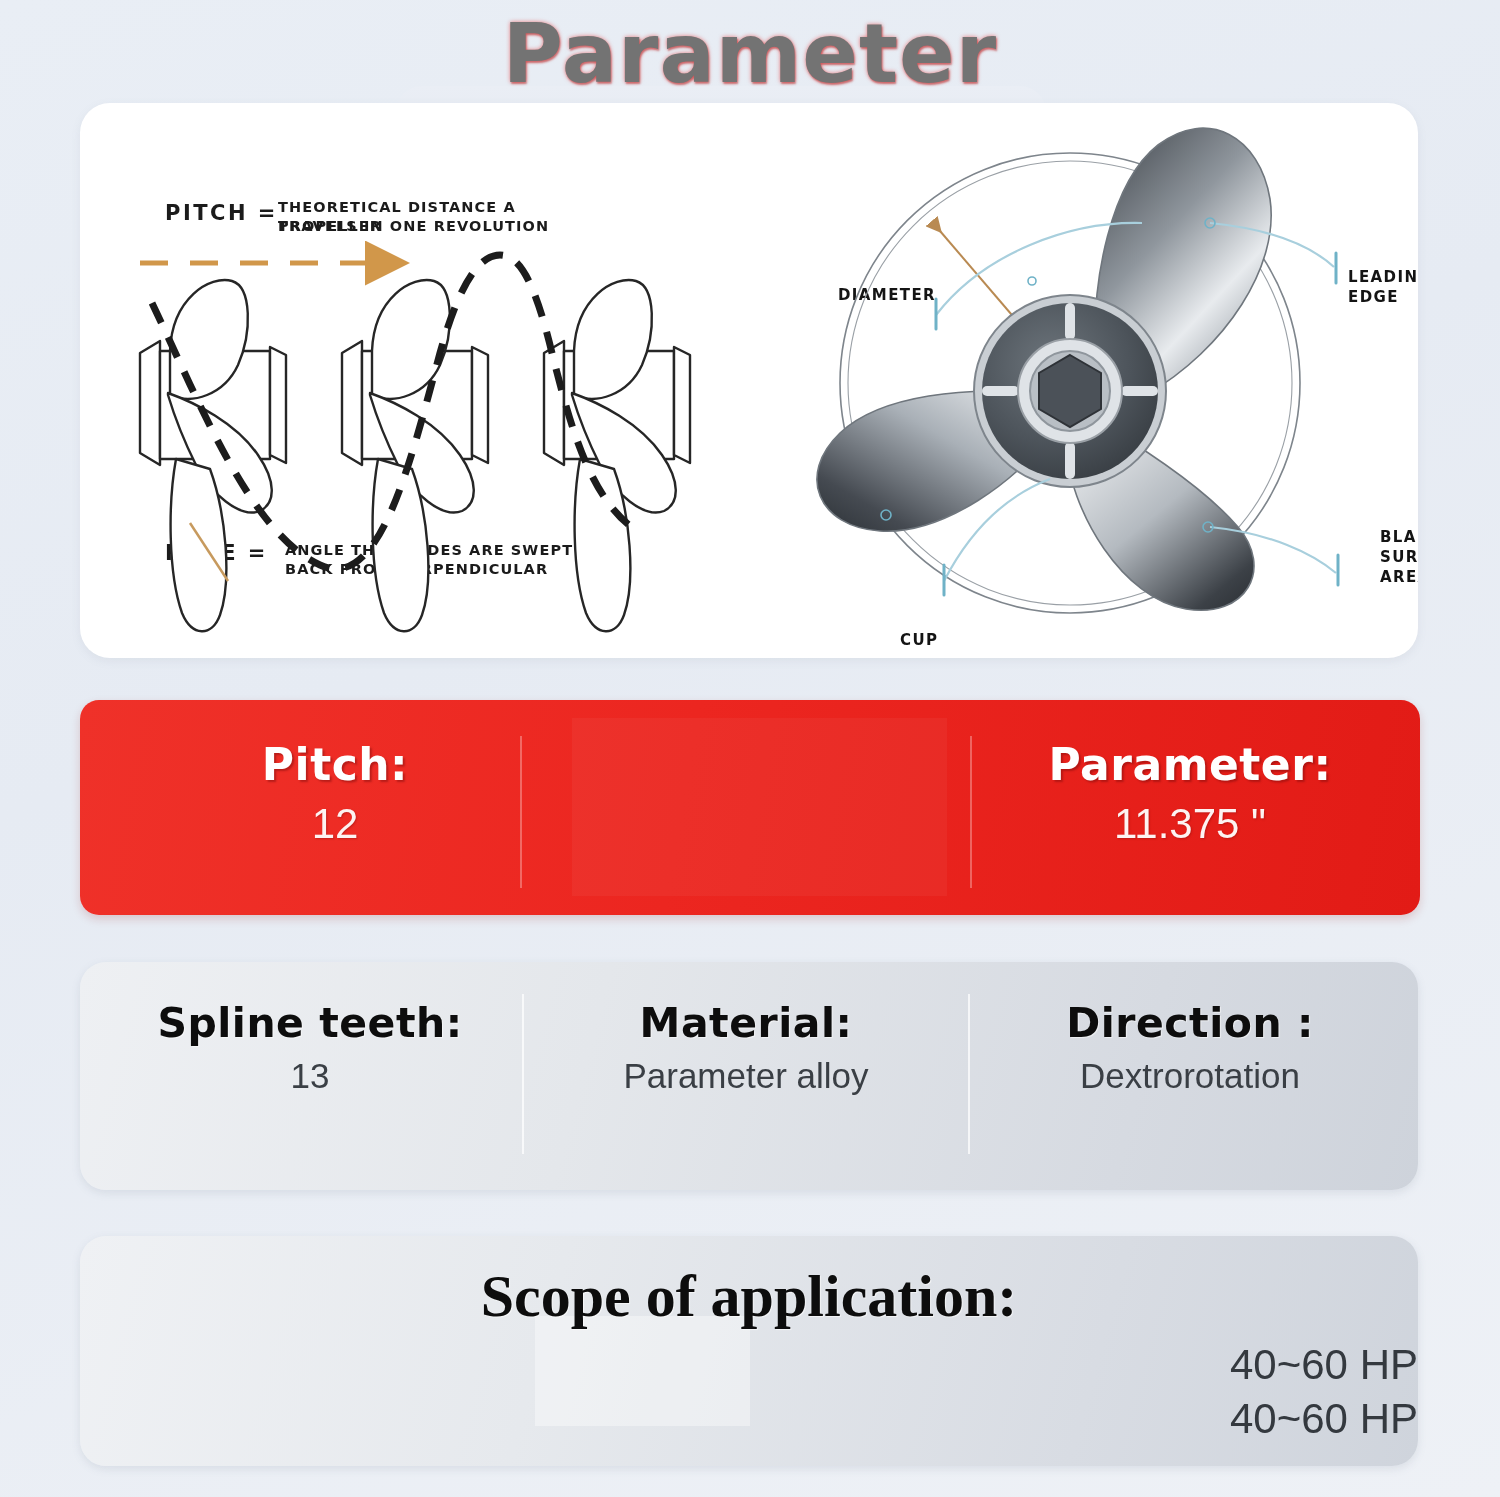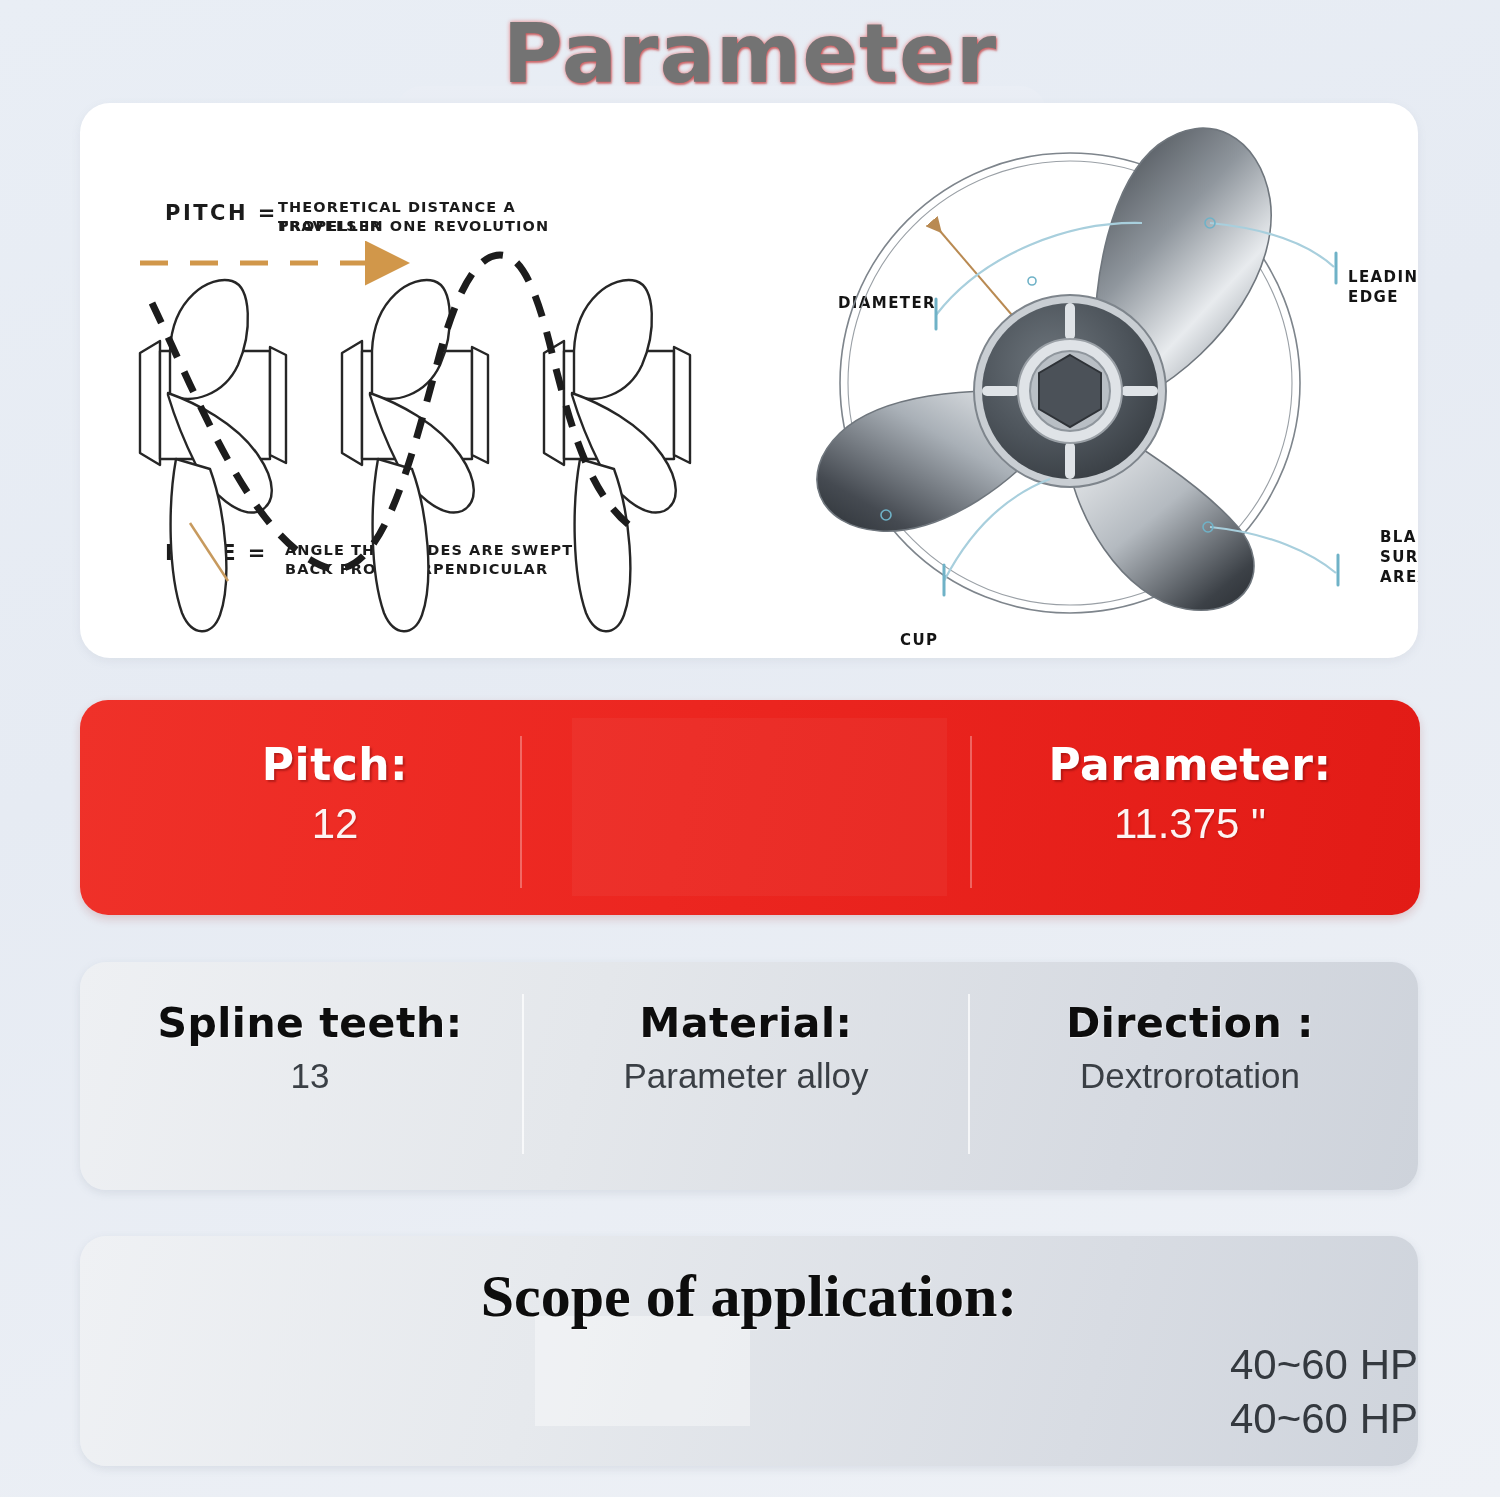--- a/index.html
+++ b/index.html
@@ -84,21 +84,21 @@
     color: #141414;
   }
 
   
   .red-bar {
     position: absolute;
     left: 80px;
     top: 700px;
     width: 1340px;
     height: 215px;
-    border-radius: 28px;
+    border-radius: 19px;
     background: linear-gradient(100deg,#ef3129 0%, #ec2620 45%, #e21b16 100%);
     box-shadow: 0 4px 10px rgba(150,20,20,0.18);
     overflow: hidden;
   }
   .red-bar .ghost-box {
     position: absolute;
     left: 492px;
     top: 18px;
     width: 375px;
     height: 178px;
@@ -265,21 +265,21 @@
       <path d="M72,200 C120,300 170,430 240,462 C300,490 330,360 360,250
                C380,178 400,152 420,152 C440,152 455,180 472,250
                C492,330 512,400 560,430" fill="none" stroke="#1c1c1c" stroke-width="7" stroke-dasharray="22 16" stroke-linecap="butt"></path>
 
       <line x1="110" y1="420" x2="148" y2="478" stroke="#c79a5e" stroke-width="2.5"></line>
     </svg>
   </div>
 
   <div class="diag-right">
 
-    <div class="lbl lbl-callout" style="left:98px; top:191px;text-align:center;">DIAMETER</div>
+    <div class="lbl lbl-callout" style="left:98px; top:183px;text-align:center;">DIAMETER</div>
 
     <div class="lbl lbl-callout" style="left:608px; top:165px;">LEADING</div>
     <div class="lbl lbl-callout" style="left:608px; top:185px;">EDGE</div>
 
     <div class="lbl lbl-callout" style="left:640px; top:425px;">BLADE</div>
     <div class="lbl lbl-callout" style="left:640px; top:445px;">SURFACE</div>
     <div class="lbl lbl-callout" style="left:640px; top:465px;">AREA</div>
 
     <div class="lbl lbl-callout" style="left:160px; top:528px;">CUP</div>
 

